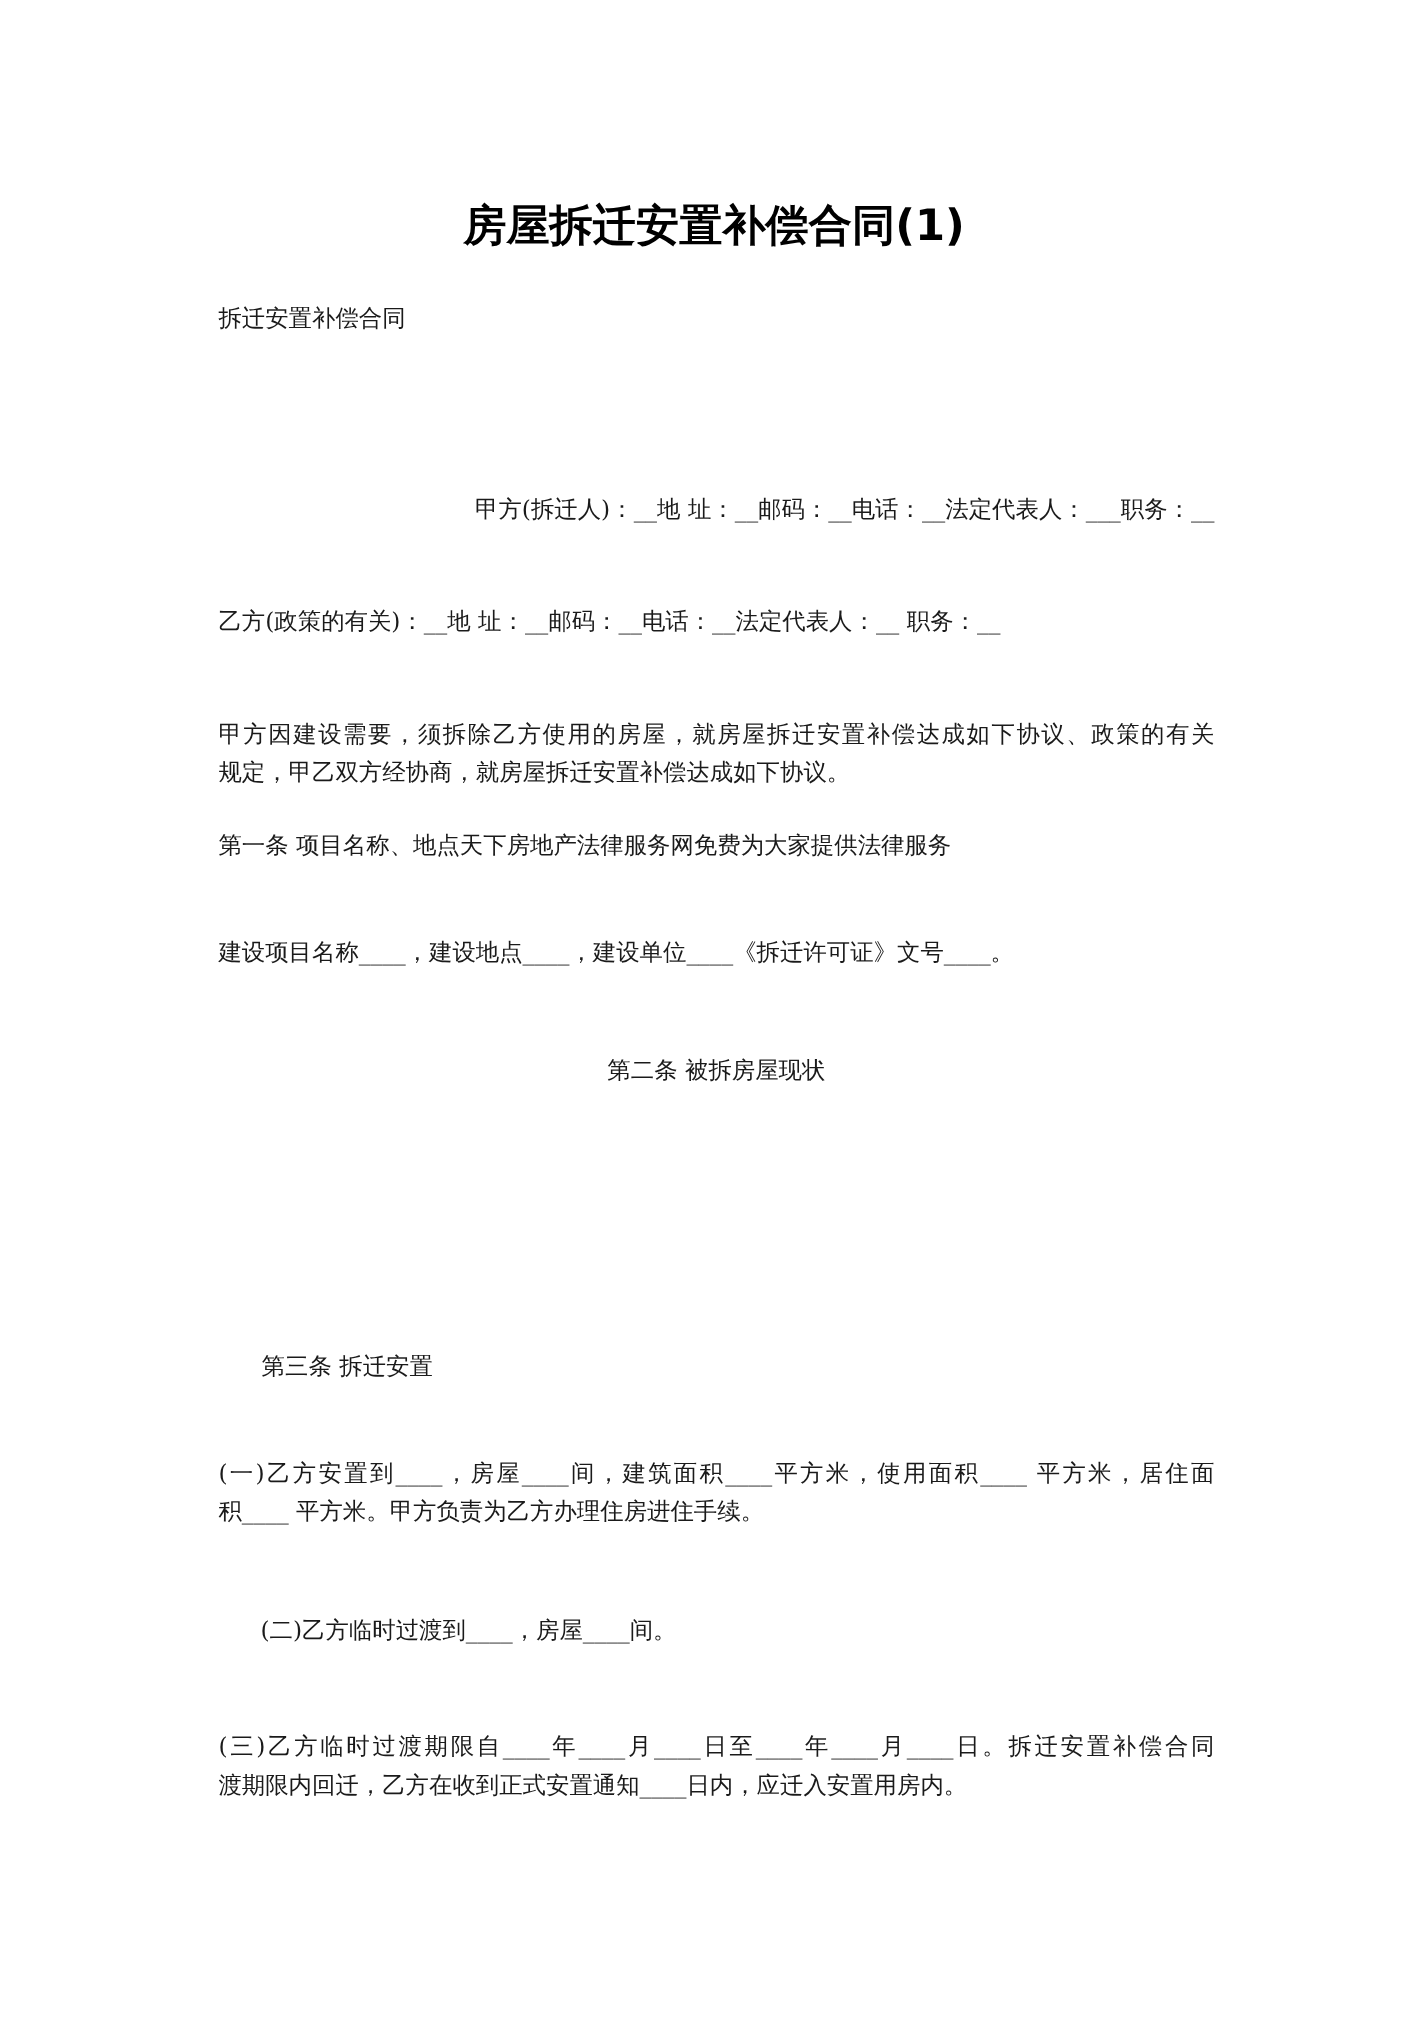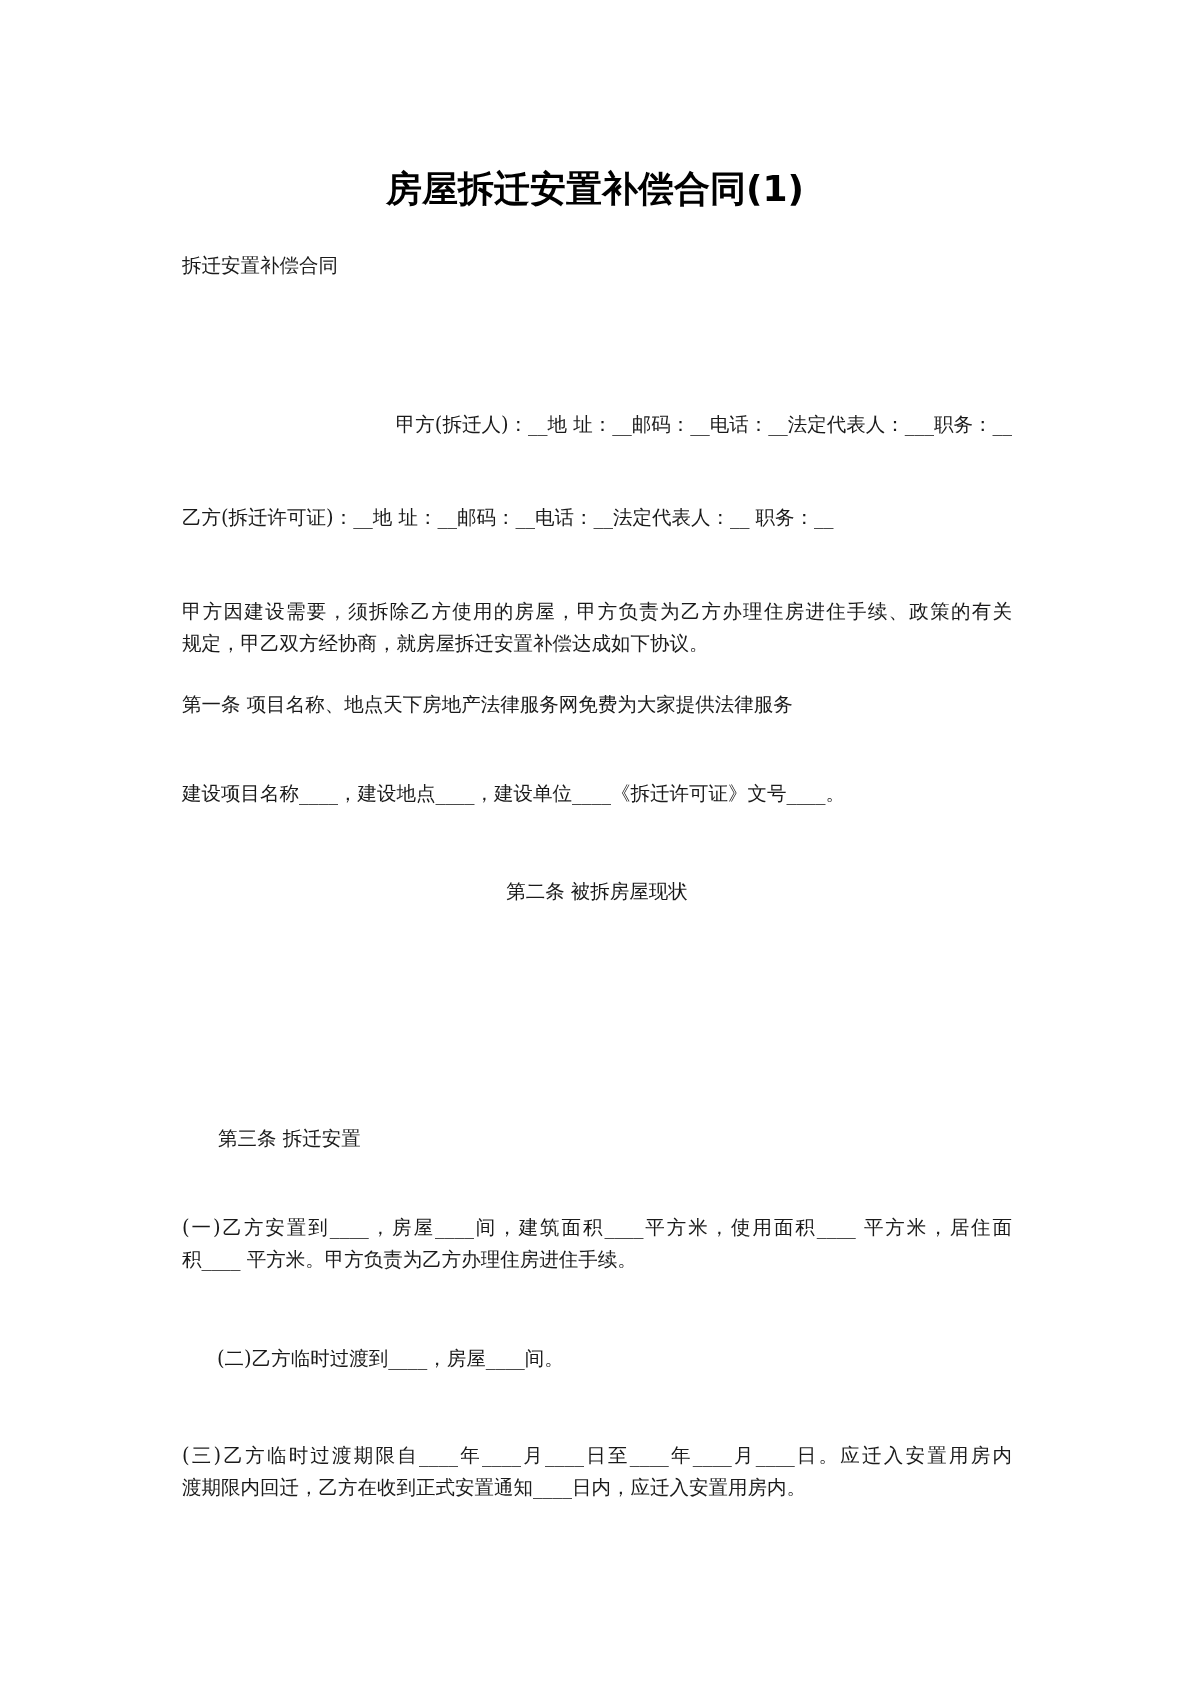--- a/index.html
+++ b/index.html
@@ -68,41 +68,41 @@
 <body>
 
 <div class="page">
 
   <div class="title">房屋拆迁安置补偿合同(1)</div>
 
   <div class="line" style="top:250px;">拆迁安置补偿合同</div>
 
   <div class="line" style="top:409px;text-align:right;">甲方(拆迁人)：__地 址：__邮码：__电话：__法定代表人：___职务：__</div>
 
-  <div class="line" style="top:502px;">乙方(拆迁许可证)：__地 址：__邮码：__电话：__法定代表人：__ 职务：__</div>
+  <div class="line" style="top:502px;">乙方(政策的有关)：__地 址：__邮码：__电话：__法定代表人：__ 职务：__</div>
 
   <div class="para" style="top:596px;">
-    <span class="row full">甲方因建设需要，须拆除乙方使用的房屋，甲方负责为乙方办理住房进住手续、政策的有关</span>
+    <span class="row full">甲方因建设需要，须拆除乙方使用的房屋，就房屋拆迁安置补偿达成如下协议、政策的有关</span>
     <span class="row">规定，甲乙双方经协商，就房屋拆迁安置补偿达成如下协议。</span>
   </div>
 
   <div class="line" style="top:689px;">第一条  项目名称、地点天下房地产法律服务网免费为大家提供法律服务</div>
 
   <div class="line" style="top:778px;">建设项目名称____，建设地点____，建设单位____《拆迁许可证》文号____。</div>
 
   <div class="line" style="top:876px;text-align:center;">第二条  被拆房屋现状</div>
 
 
   <div class="line" style="top:1123px;margin-left:36px;">第三条  拆迁安置</div>
 
   <div class="para" style="top:1212px;">
     <span class="row full">(一)乙方安置到____，房屋____间，建筑面积____平方米，使用面积____ 平方米，居住面</span>
     <span class="row">积____ 平方米。甲方负责为乙方办理住房进住手续。</span>
   </div>
 
   <div class="line" style="top:1343px;margin-left:35px;">(二)乙方临时过渡到____，房屋____间。</div>
 
   <div class="para" style="top:1440px;">
-    <span class="row full">(三)乙方临时过渡期限自____年____月____日至____年____月____日。应迁入安置用房内</span>
+    <span class="row full">(三)乙方临时过渡期限自____年____月____日至____年____月____日。拆迁安置补偿合同</span>
     <span class="row">渡期限内回迁，乙方在收到正式安置通知____日内，应迁入安置用房内。</span>
   </div>
 
 </div>
 
 </body></html>

